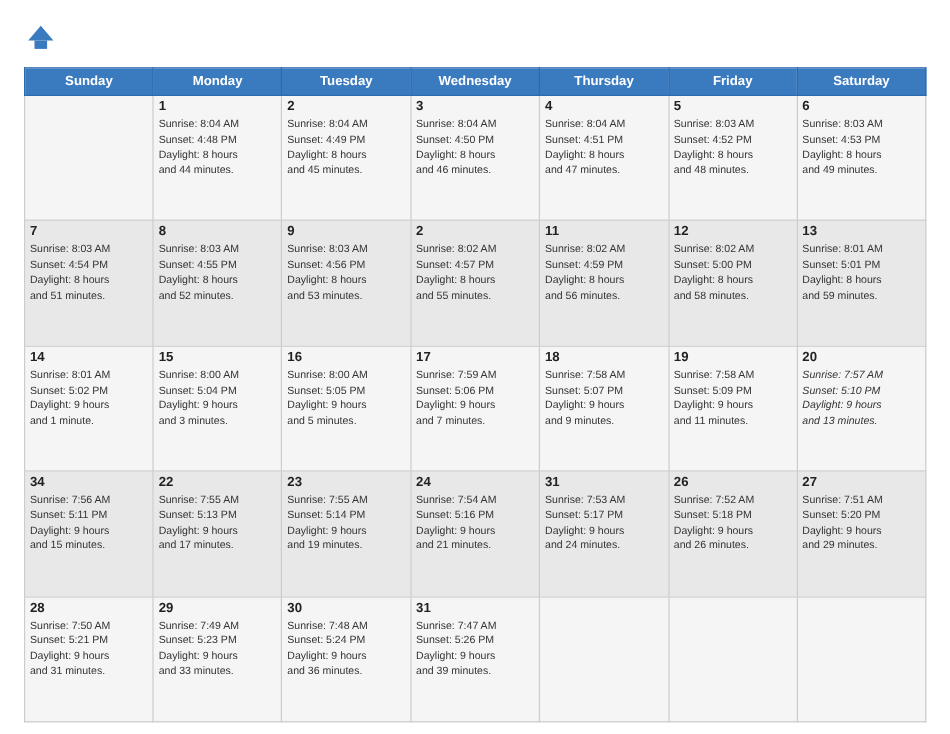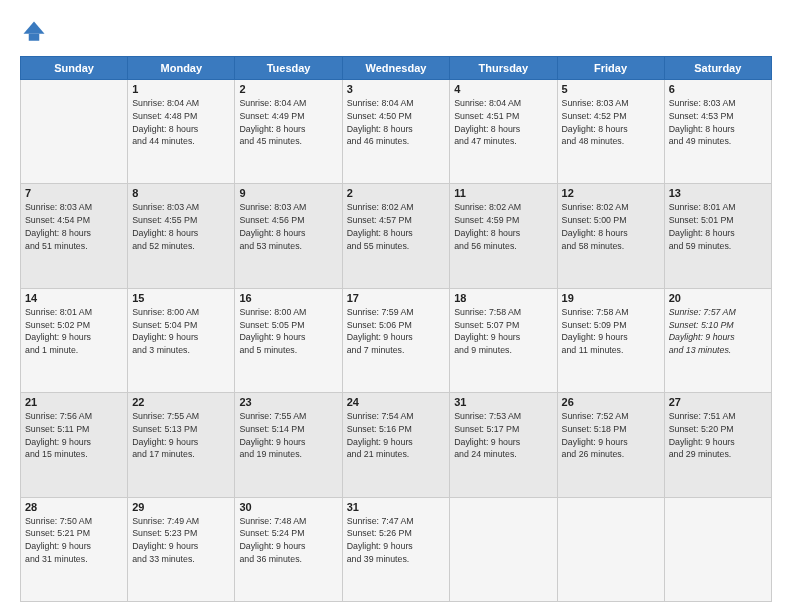--- a/index.html
+++ b/index.html
@@ -274,21 +274,21 @@
           <td>
             <span class="day-num">20</span>
             <div class="day-info" style="white-space: pre-line; font-style: italic;">Sunrise: 7:57 AM
 Sunset: 5:10 PM
 Daylight: 9 hours
 and 13 minutes.</div>
           </td>
         </tr>
         <tr>
           <td>
-            <span class="day-num">21</span>
+            <span class="day-num">34</span>
             <div class="day-info" style="white-space: pre-line;">Sunrise: 7:56 AM
 Sunset: 5:11 PM
 Daylight: 9 hours
 and 15 minutes.</div>
           </td>
           <td>
             <span class="day-num">22</span>
             <div class="day-info" style="white-space: pre-line;">Sunrise: 7:55 AM
 Sunset: 5:13 PM
 Daylight: 9 hours

